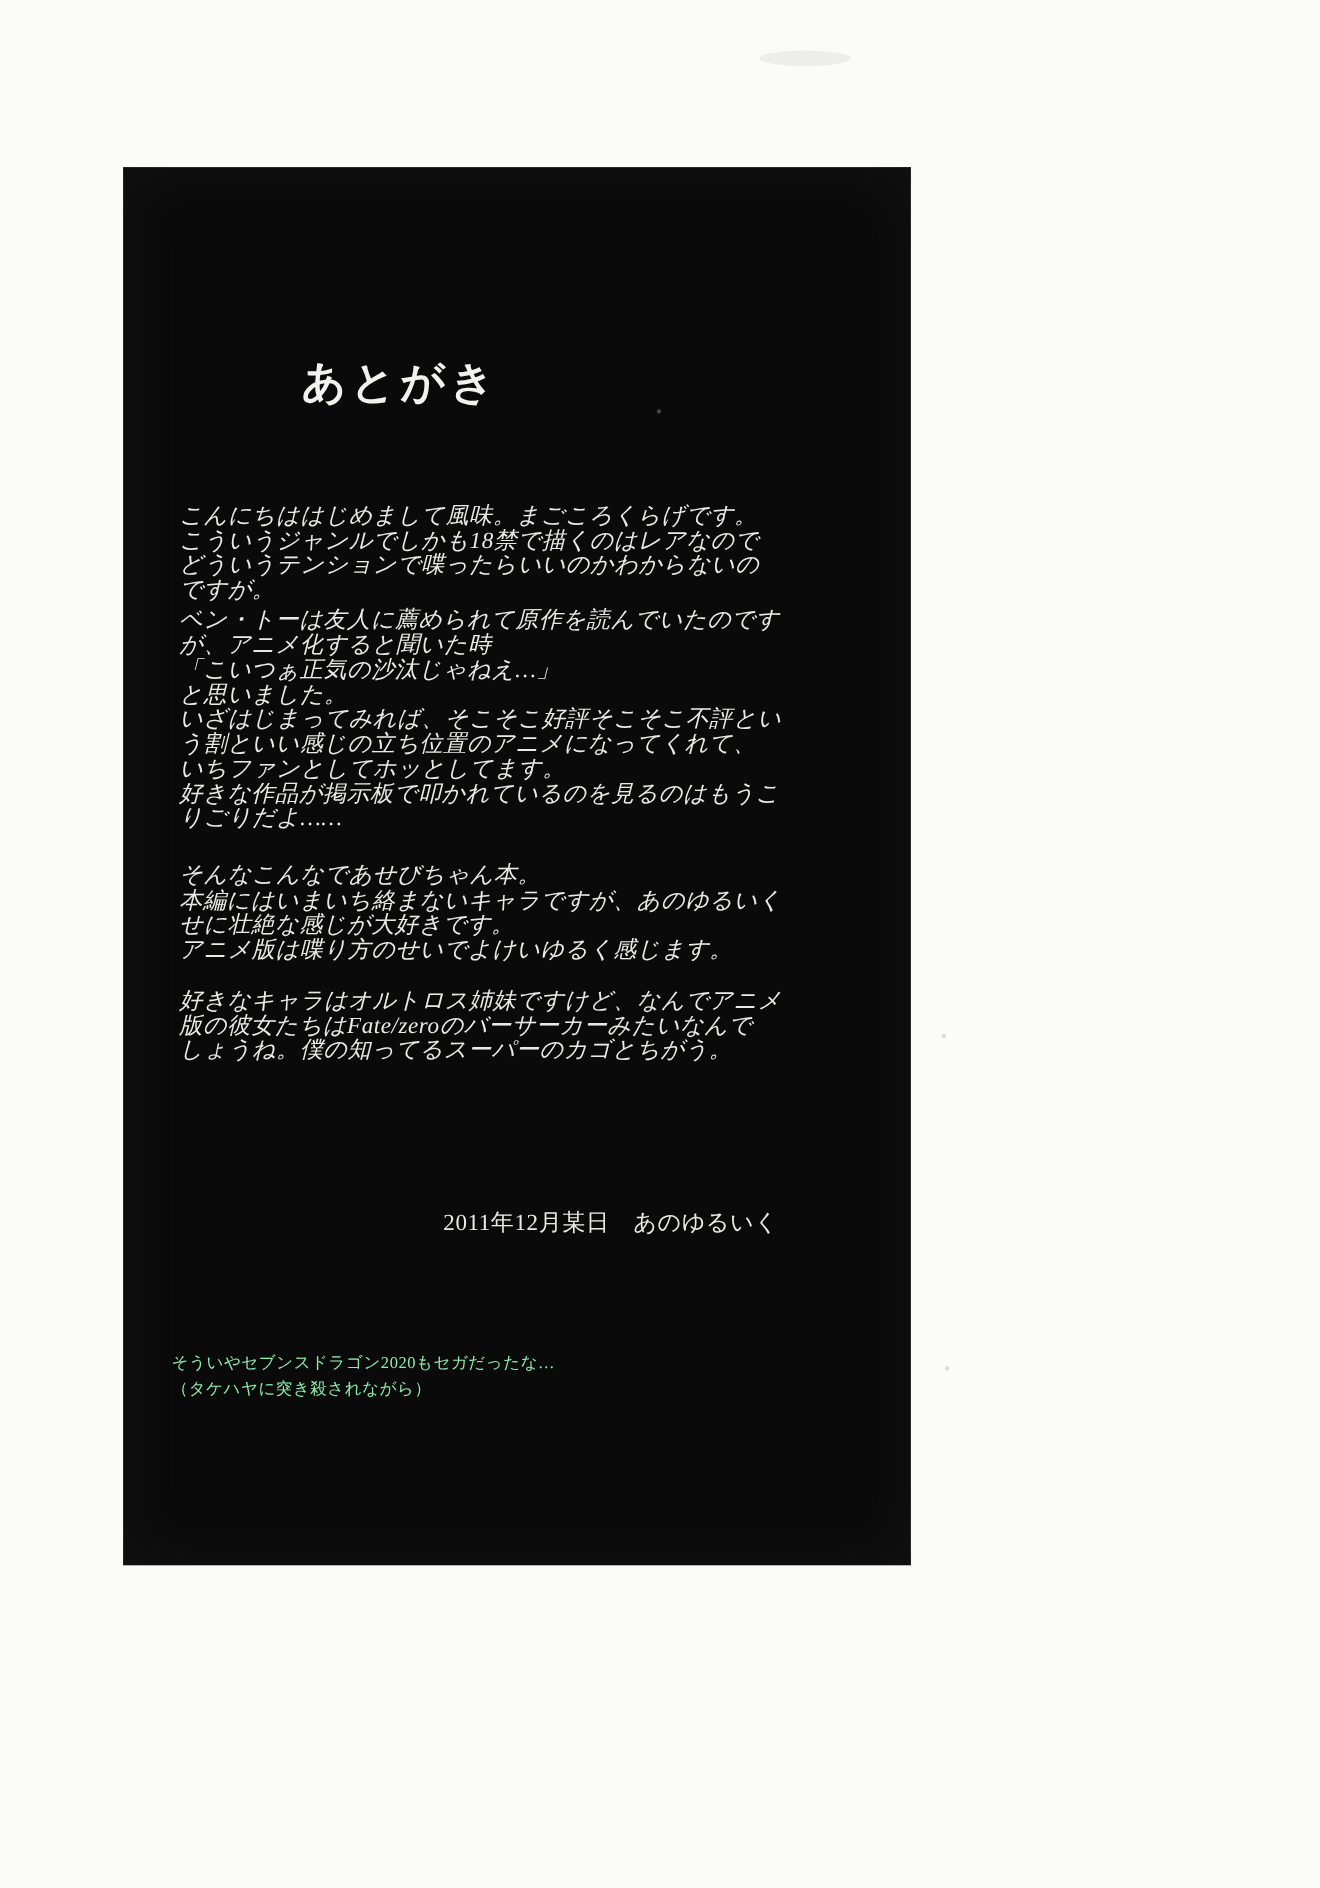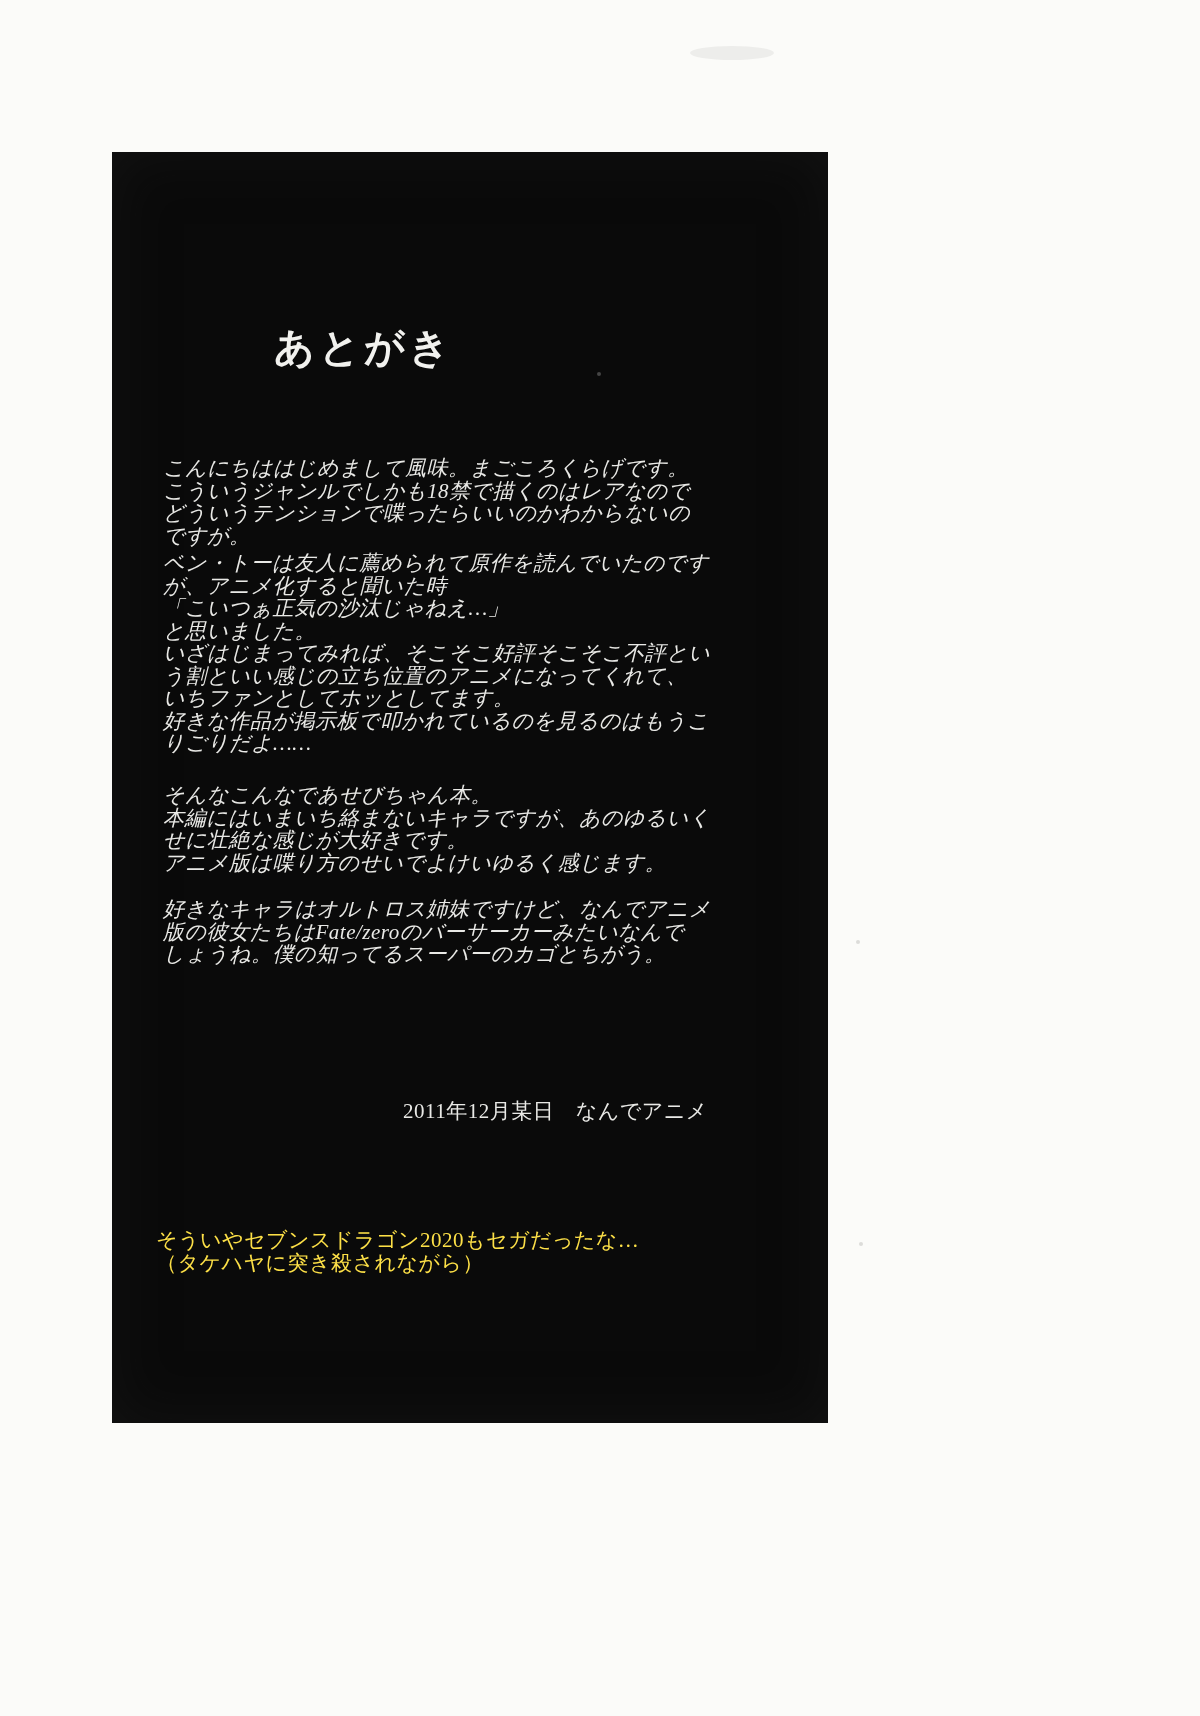--- a/index.html
+++ b/index.html
@@ -59,24 +59,24 @@
     top: 945px;
     font-size: 21px;
     letter-spacing: 0.5px;
     color: #e9e9e6;
     white-space: pre;
   }
   .postscript {
     position: absolute;
     left: 44px;
     top: 1077px;
-    font-size: 21px;
+    font-size: 15px;
     line-height: 23px;
     letter-spacing: 0.5px;
-    color: #fde047;
+    color: #86efac;
     white-space: pre-line;
   }
   
   .speck {
     position: absolute;
     border-radius: 50%;
   }
   .speck-in-panel {
     left: 485px; top: 220px; width: 4px; height: 4px;
     background: #454545;
@@ -123,21 +123,21 @@
     <div class="para p3">そんなこんなであせびちゃん本。
 本編にはいまいち絡まないキャラですが、あのゆるいく
 せに壮絶な感じが大好きです。
 アニメ版は喋り方のせいでよけいゆるく感じます。</div>
 
     <div class="para p4">好きなキャラはオルトロス姉妹ですけど、なんでアニメ
 版の彼女たちはFate/zeroのバーサーカーみたいなんで
 しょうね。僕の知ってるスーパーのカゴとちがう。</div>
 
 
-    <div class="signoff">2011年12月某日　なんでアニメ</div>
+    <div class="signoff">2011年12月某日　あのゆるいく</div>
 
     <div class="postscript">そういやセブンスドラゴン2020もセガだったな…
 （タケハヤに突き殺されながら）</div>
 
     <div class="speck speck-in-panel"></div>
   </div>
 
   <div class="speck speck-right-1"></div>
   <div class="speck speck-right-2"></div>
 

